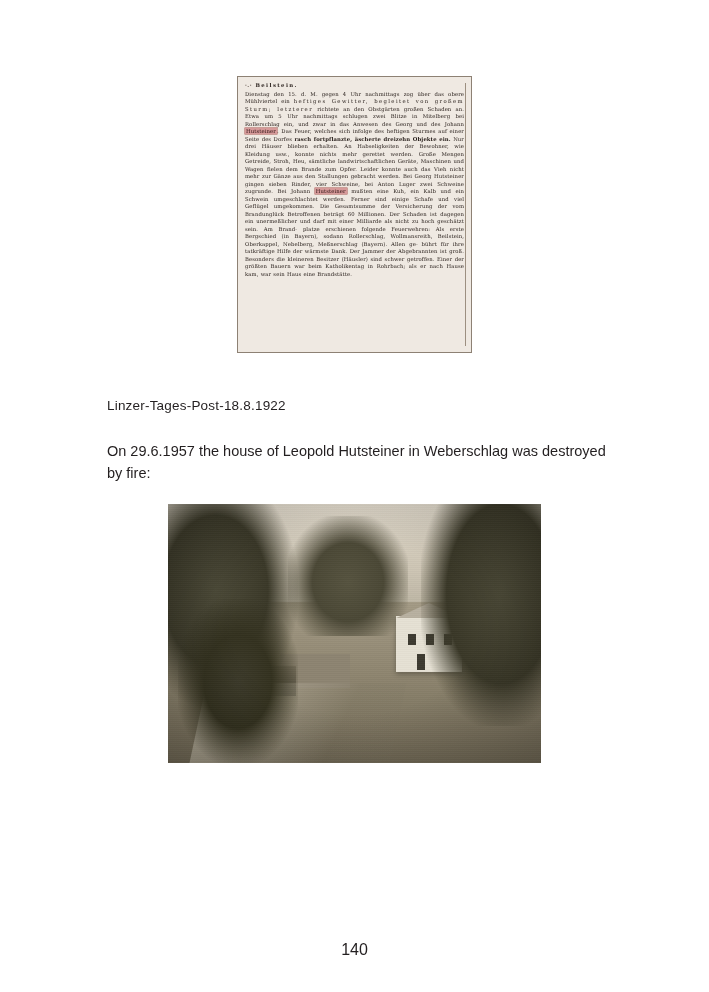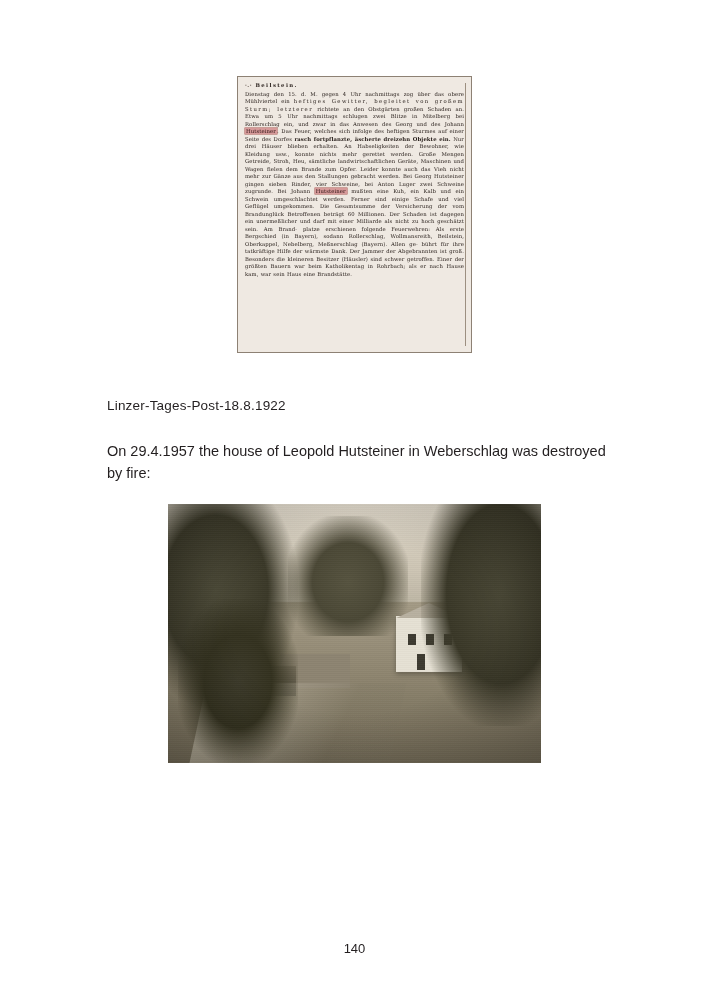--- a/index.html
+++ b/index.html
@@ -191,21 +191,21 @@
     background: radial-gradient(ellipse at 50% 48%, rgba(0,0,0,0) 45%, rgba(0,0,0,0.22) 100%);
   }
 
   
   .page-number {
     position: absolute;
     left: 0;
     right: 0;
     top: 941px;
     text-align: center;
-    font-size: 13px;
+    font-size: 16px;
     color: #231f20;
   }
 </style>
 </head>
 <body>
 
 <div class="page">
 
   <div class="clipping">
     <div class="clip-rule"></div>
@@ -243,21 +243,21 @@
       <span>bührt für ihre tatkräftige Hilfe der wärmste Dank. Der</span>
       <span>Jammer der Abgebrannten ist groß. Besonders die kleineren</span>
       <span>Besitzer (Häusler) sind schwer getroffen. Einer der größten</span>
       <span>Bauern war beim Katholikentag in Rohrbach; als er nach</span>
       <span>Hause kam, war sein Haus eine Brandstätte.</span>
     </div>
   </div>
 
   <div class="caption">Linzer-Tages-Post-18.8.1922</div>
 
-  <div class="paragraph">On 29.4.1957 the house of Leopold Hutsteiner in Weberschlag was destroyed by fire:</div>
+  <div class="paragraph">On 29.6.1957 the house of Leopold Hutsteiner in Weberschlag was destroyed by fire:</div>
 
   <div class="photo">
     <div class="photo-sky"></div>
     <div class="photo-ground"></div>
     <div class="tree-mid"></div>
     <div class="house">
       <div class="house-win" style="left:12px; top:18px;"></div>
       <div class="house-win" style="left:30px; top:18px;"></div>
       <div class="house-win" style="left:48px; top:18px;"></div>
       <div class="house-win" style="left:21px; top:38px; height:16px;"></div>

